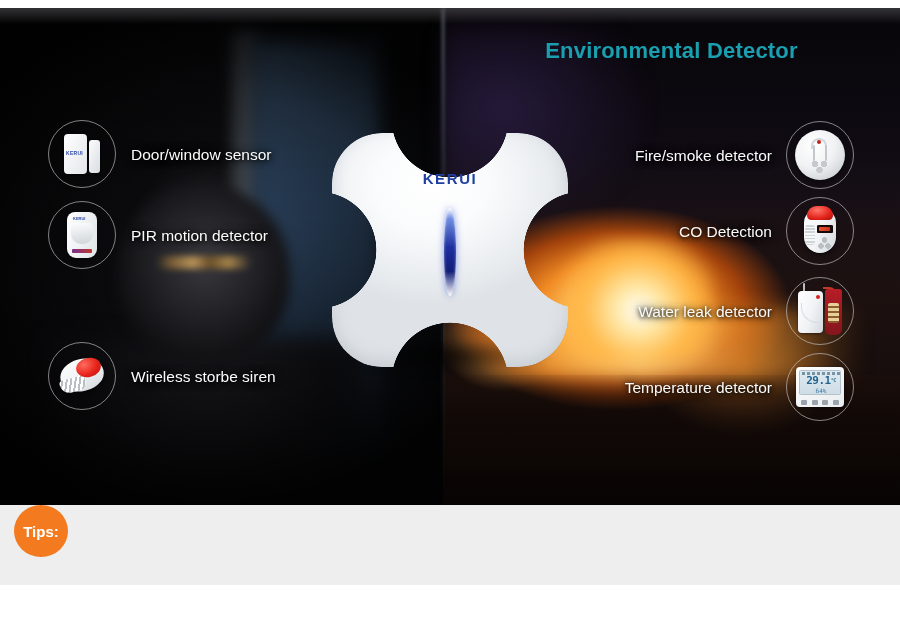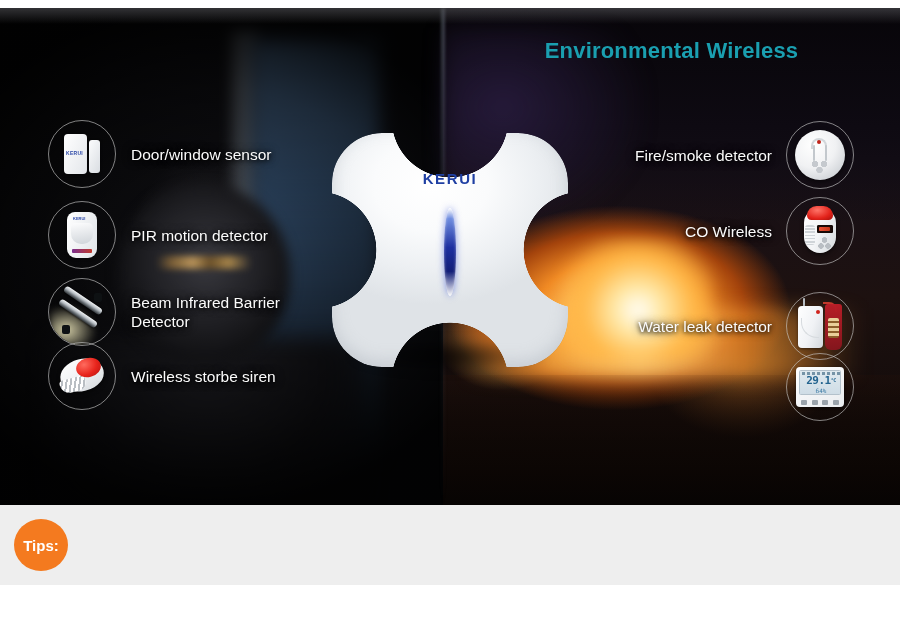--- a/index.html
+++ b/index.html
@@ -367,21 +367,21 @@
   .panel-led {
     position: absolute; left: 112px; top: 75px; width: 12px; height: 88px;
     background: linear-gradient(180deg, rgba(255,255,255,.9) 0%, #6f8de0 12%, #1d2fa0 45%, #121e78 72%, rgba(255,255,255,.85) 100%);
     border-radius: 6px / 44px;
     box-shadow: 0 0 7px rgba(40,70,210,.55), inset 0 0 3px rgba(255,255,255,.5);
   }
 
   
   .tips {
     position: absolute; left: 0; top: 505px; width: 900px; height: 80px;
-    background: #eeeeee; display: flex; align-items: center;
+    background: #eeeeee; display: flex; 
   }
   .tips-badge {
     flex: 0 0 54px; width: 54px; height: 52px; margin-left: 14px;
     border-radius: 50%; background: #f47a1f;
     display: flex; align-items: center; justify-content: center;
     color: #ffffff; font-size: 15px; font-weight: bold;
   }
   .tips-text {
     margin-left: 14px; margin-right: 30px; color: #f07c1d;
     font-size: 15.5px; line-height: 20px; font-weight: normal;
@@ -410,21 +410,21 @@
       <div class="smoke-top"></div>
       <div class="purple-haze"></div>
       <div class="flame-spread"></div>
       <div class="flame-core"></div>
       <div class="right-floor"></div>
     </div>
 
     <div class="seam"></div>
     <div class="hero-topfade"></div>
 
-    <div class="title title-right">Environmental Wireless</div>
+    <div class="title title-right">Environmental Detector</div>
 
     <div class="feat feat-left" style="top:112px">
       <div class="badge">
         <div class="ic ic-door">
           <div class="bar-a"></div>
           <div class="bar-b"></div>
           <div class="brand">KERUI</div>
         </div>
       </div>
       <div class="feat-label">Door/window sensor</div>
@@ -435,33 +435,20 @@
         <div class="ic ic-pir">
           <div class="body"></div>
           <div class="lens"></div>
           <div class="led"></div>
           <div class="brand">KERUI</div>
         </div>
       </div>
       <div class="feat-label">PIR motion detector</div>
     </div>
 
-    <div class="feat feat-left" style="top:270px">
-      <div class="badge">
-        <div class="ic ic-beam">
-          <div class="glow"></div>
-          <div class="tube t1"></div>
-          <div class="tube t2"></div>
-          <div class="cap c1"></div>
-          <div class="cap c2"></div>
-        </div>
-      </div>
-      <div class="feat-label">Beam Infrared Barrier
-Detector</div>
-    </div>
 
     <div class="feat feat-left" style="top:334px">
       <div class="badge">
         <div class="ic ic-siren">
           <div class="dome"></div>
           <div class="grill"></div>
           <div class="red"></div>
         </div>
       </div>
       <div class="feat-label">Wireless storbe siren</div>
@@ -484,24 +471,24 @@
     <div class="feat feat-right" style="top:189px">
       <div class="badge">
         <div class="ic ic-co">
           <div class="body"></div>
           <div class="red"></div>
           <div class="vents"></div>
           <div class="screen"></div>
           <div class="logo"></div>
         </div>
       </div>
-      <div class="feat-label">CO Wireless</div>
-    </div>
-
-    <div class="feat feat-right" style="top:284px">
+      <div class="feat-label">CO Detection</div>
+    </div>
+
+    <div class="feat feat-right" style="top:269px">
       <div class="badge">
         <div class="ic ic-water">
           <div class="ant"></div>
           <div class="body"></div>
           <div class="swirl"></div>
           <div class="led"></div>
           <div class="wire"></div>
           <div class="probe"></div>
         </div>
       </div>
@@ -518,20 +505,21 @@
             <div class="lcd-sub">64%</div>
           </div>
           <div class="btns">
             <i></i>
             <i></i>
             <i></i>
             <i></i>
           </div>
         </div>
       </div>
+      <div class="feat-label">Temperature detector</div>
     </div>
 
     <div class="panel-wrap">
       <div class="panel-shadow"></div>
       <div class="panel-body"></div>
       <div class="panel-brand">KERUI</div>
       <div class="panel-led"></div>
     </div>
 
   </div>

